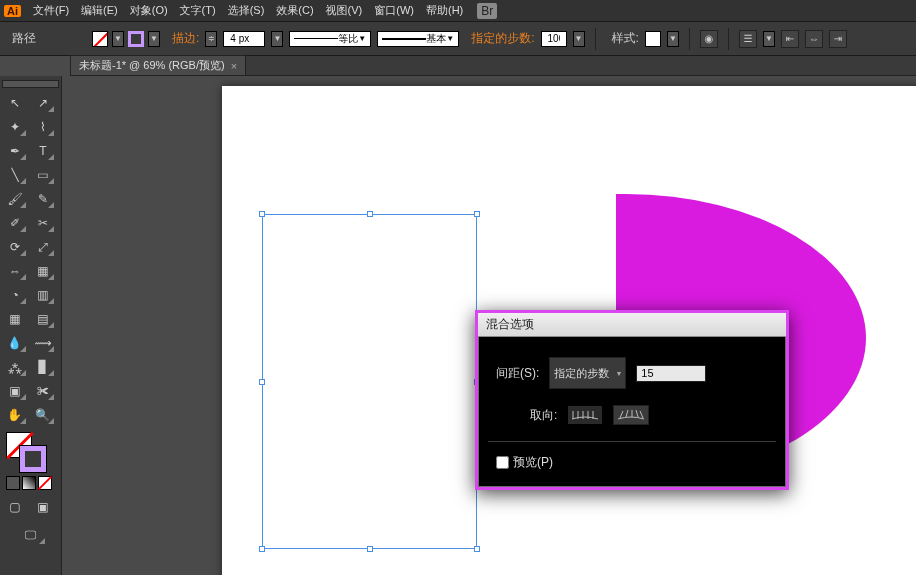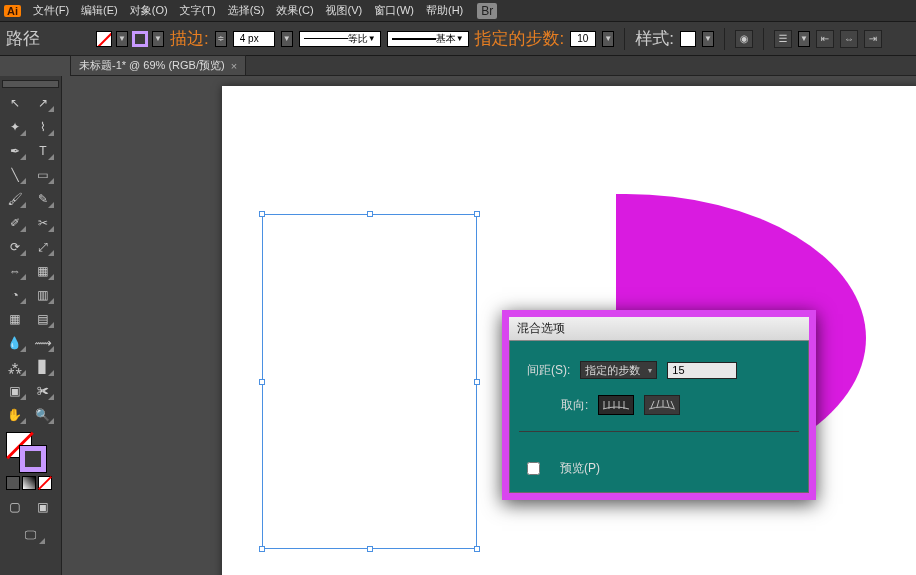--- a/index.html
+++ b/index.html
@@ -2,21 +2,21 @@
 <html><head>
 <meta charset="utf-8">
 <style>
   * { box-sizing: border-box; margin: 0; padding: 0; user-select: none; }
   body { font-family: "Microsoft YaHei", sans-serif; font-size: 11px; background: #4a4a4a; color: #e0e0e0; width: 916px; height: 575px; overflow: hidden; }
   .menubar { background: #323232; height: 22px; display: flex; align-items: center; padding: 0 4px; gap: 0; border-bottom: 1px solid #1a1a1a; }
   .app-icon { background: #ff7f00; color: #3b1600; font-weight: bold; padding: 0 3px; font-size: 11px; margin-right: 6px; border-radius: 2px; }
   .menu-item { padding: 2px 6px; color: #ddd; cursor: pointer; }
   .br-badge { background: #8a8a8a; color: #222; font-size: 12px; padding: 1px 4px; margin-left: 8px; border-radius: 2px; }
   .controlbar { background: #3a3a3a; height: 34px; display: flex; align-items: center; padding: 0 6px; gap: 6px; border-bottom: 1px solid #1a1a1a; }
-  .cb-label { color: #ccc; font-size: 17px; }
+  .cb-label { color: #ccc; font-size: 12px; margin-left: 6px; }
   .cb-group { display: flex; align-items: center; gap: 4px; }
   .swatch { width: 16px; height: 16px; border: 1px solid #000; }
   .swatch-white { background: #fff; }
   .swatch-none { background: #fff; position: relative; overflow: hidden; }
   .swatch-none::after { content: ""; position: absolute; width: 22px; height: 2px; background: red; transform: rotate(-45deg); top: 7px; left: -3px; }
   .stroke-accent { color: #e67e22; }
   .num-input { background: #fff; color: #000; width: 42px; height: 16px; border: 1px solid #000; font-size: 10px; padding: 0 6px; }
   .dd-arrow { width: 12px; height: 16px; background: #555; border: 1px solid #000; display: inline-flex; align-items: center; justify-content: center; font-size: 8px; color: #ccc; }
   .profile-box { background: #fff; border: 1px solid #000; height: 16px; display: flex; align-items: center; gap: 0; padding: 0 4px; color: #000; font-size: 10px; }
   .profile-line { width: 44px; height: 1px; background: #000; }
@@ -43,33 +43,33 @@
   .mini-sw:nth-child(3) { background: #fff; position: relative; }
   .mini-sw:nth-child(3)::after { content: ""; position: absolute; width: 18px; height: 2px; background: red; transform: rotate(-45deg); top: 5px; left: -3px; }
   .canvas-area { position: absolute; left: 62px; top: 0; right: 0; bottom: 0; background: #4a4a4a; overflow: hidden; }
   .artboard { position: absolute; left: 160px; top: 10px; width: 756px; height: 500px; background: #fff; box-shadow: 0 0 8px rgba(0,0,0,0.5); }
   .pink-shape { position: absolute; left: 394px; top: 108px; width: 250px; height: 288px; background: #d91be0; border-radius: 0 240px 240px 0 / 0 144px 144px 0; }
   .selected-rect { position: absolute; left: 40px; top: 128px; width: 215px; height: 335px; border: 1px solid #4a90e2; }
   .sel-handle { position: absolute; width: 6px; height: 6px; background: #fff; border: 1px solid #4a90e2; }
   .h-nw { left: -4px; top: -4px; } .h-n { left: 50%; top: -4px; margin-left: -3px; } .h-ne { right: -4px; top: -4px; }
   .h-w { left: -4px; top: 50%; margin-top: -3px; } .h-e { right: -4px; top: 50%; margin-top: -3px; }
   .h-sw { left: -4px; bottom: -4px; } .h-s { left: 50%; bottom: -4px; margin-left: -3px; } .h-se { right: -4px; bottom: -4px; }
-  .dialog { position: absolute; left: 502px; top: 234px; width: 314px; background: #0f766e; border: 7px solid #d946ef; box-shadow: 0 4px 18px rgba(0,0,0,0.7), inset 0 0 0 1px #6a6a6a; }
+  .dialog { position: absolute; left: 475px; top: 234px; width: 314px; background: #000000; border: 3px solid #d946ef; box-shadow: 0 4px 18px rgba(0,0,0,0.7), inset 0 0 0 1px #6a6a6a; }
   .dlg-title { background: linear-gradient(#f0f0f0, #d8d8d8); color: #222; font-size: 12px; padding: 3px 8px; border-bottom: 1px solid #888; }
   .dlg-body { padding: 20px 18px 16px 18px; }
   .dlg-row { display: flex; align-items: center; gap: 10px; margin-bottom: 16px; }
   .dlg-row label { color: #ddd; font-size: 12px; }
-  .dlg-select { background: #3a3a3a; border: 1px solid #222; color: #ddd; padding: 1px 16px 1px 4px; font-size: 11px; height: 18px; display: flex; align-items: center; position: relative; }
+  .dlg-select { background: #3a3a3a; border: 1px solid #222; color: #ddd; padding: 1px 16px 1px 4px; font-size: 11px; height: 32px; display: flex; align-items: center; position: relative; }
   .dlg-select::after { content: "▼"; position: absolute; right: 3px; font-size: 7px; color: #aaa; }
   .dlg-input { background: #e8e8e8; border: 1px solid #222; color: #000; width: 70px; height: 17px; padding: 0 4px; font-size: 11px; }
   .orient-btn { width: 36px; height: 20px; background: #3a3a3a; border: 1px solid #222; display: inline-flex; align-items: center; justify-content: center; cursor: pointer; }
   .orient-btn.active { background: #2a2a2a; border-color: #000; }
   .orient-btn svg { width: 28px; height: 12px; }
   .dlg-sep { height: 1px; background: #3a3a3a; margin: 6px -8px 12px -8px; }
-  .dlg-check { display: flex; align-items: center; gap: 20px; font-size: 12px; color: #ddd; margin-top: 16px; }
+  .dlg-check { display: flex; align-items: center; gap: 4px; font-size: 12px; color: #ddd; }
   .dlg-check input { accent-color: #555; }
   .dlg-btn { background: #3a3a3a; border: 1px solid #222; color: #ddd; padding: 3px 0; width: 70px; text-align: center; font-size: 12px; cursor: pointer; }
   .dlg-footer { display: flex; align-items: center; justify-content: space-between; }
   .dlg-btns { display: flex; gap: 10px; }
   .left-gutter { position: absolute; left: 62px; top: 0; width: 10px; height: 100%; background: #3a3a3a; }
 </style>
 </head>
 <body>
 
 <div class="menubar">

